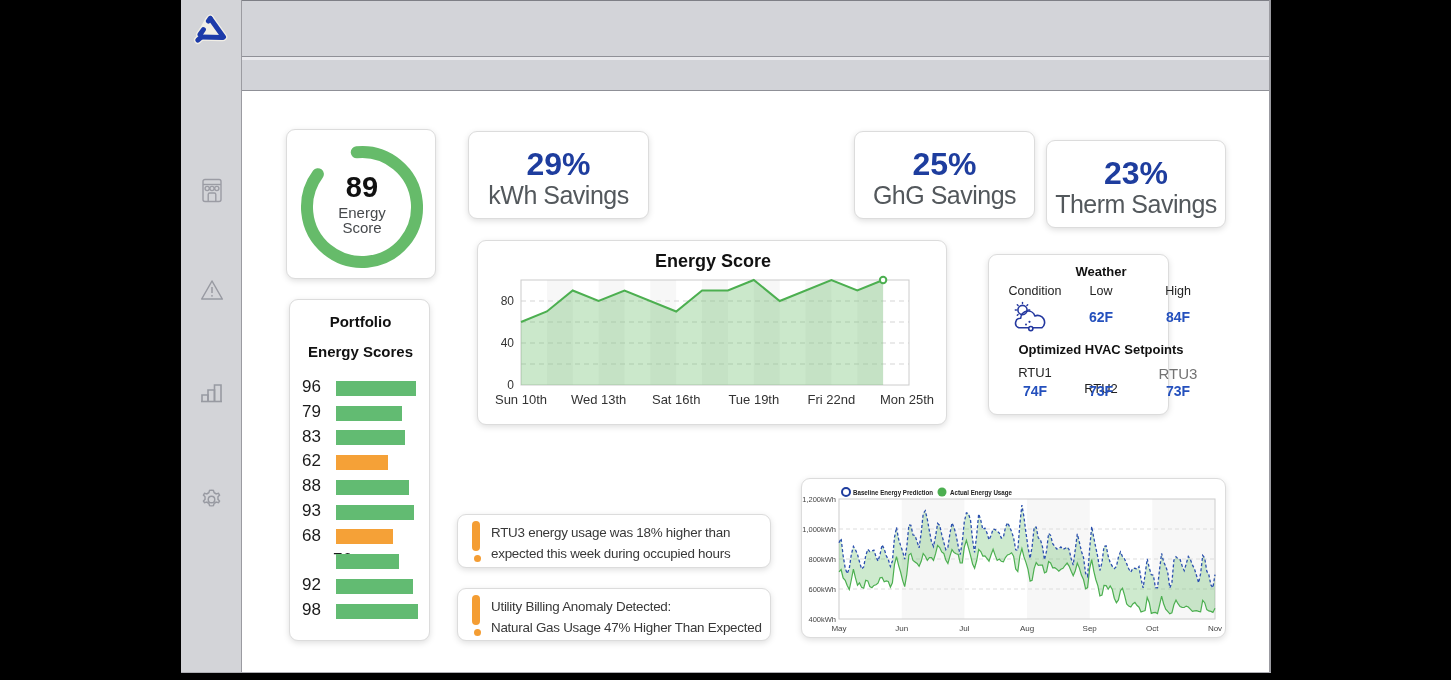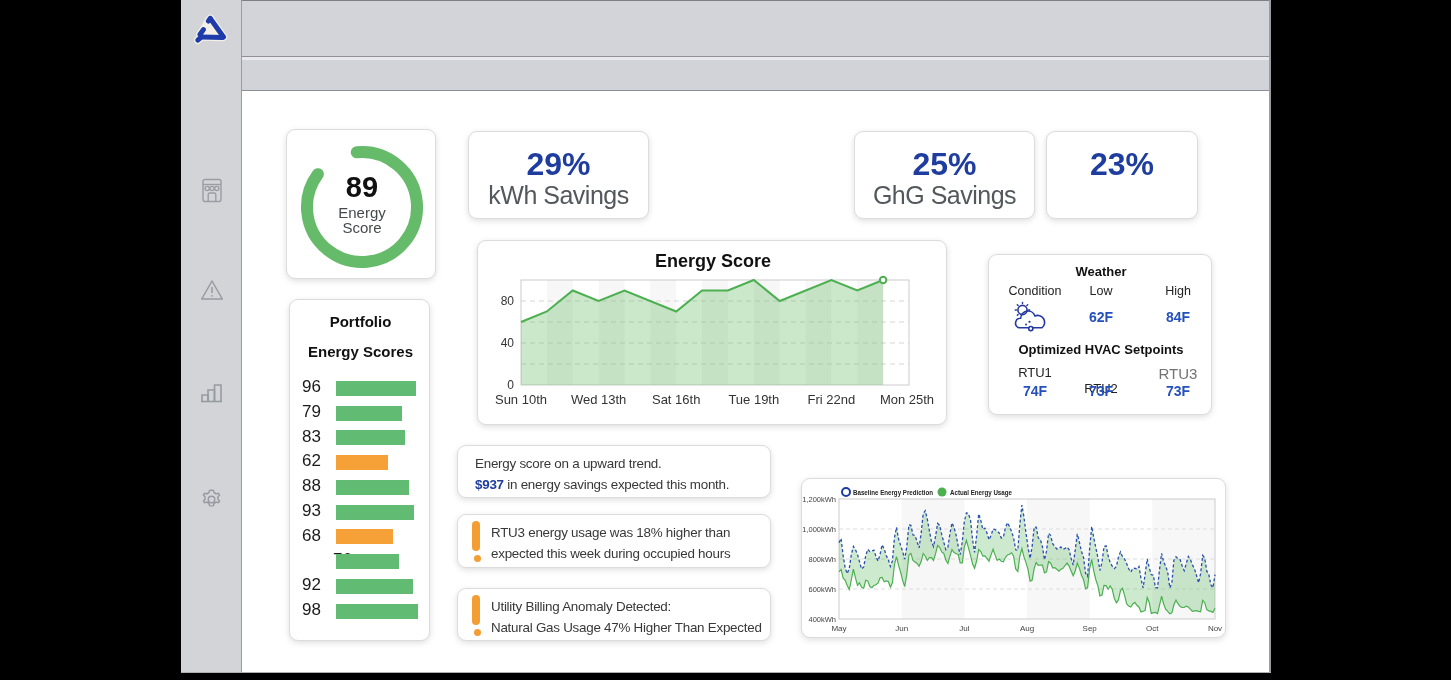--- a/index.html
+++ b/index.html
@@ -87,22 +87,23 @@
   </div>
 
   <div class="card statcard" style="left:468px; top:131px; width:181px; height:88px;">
     <div class="pct">29%</div>
       <div class="plabel">kWh Savings</div>
   </div>
   <div class="card statcard" style="left:854px; top:131px; width:181px; height:88px;">
     <div class="pct">25%</div>
       <div class="plabel">GhG Savings</div>
   </div>
-  <div class="card statcard" style="left:1046px; top:131px; width:152px; height:88px;padding-left:44px;">
+  <div class="card statcard" style="left:1046px; top:140px; width:180px; height:88px;padding-left:44px;">
     <div class="pct">23%</div>
+      <div class="plabel">Therm Savings</div>
   </div>
 
   <div class="card" style="left:477px; top:240px; width:470px; height:185px;">
     <div class="abs" style="left:0; top:10px; width:470px; text-align:center; font-size:18px; font-weight:bold; color:#111;">Energy Score</div>
     <svg class="abs" style="left:0; top:0;" width="470" height="185" viewBox="0 0 470 185">
       <g fill="#f7f7f7">
         <rect x="68.9" y="39" width="25.9" height="105"></rect>
         <rect x="120.6" y="39" width="25.9" height="105"></rect>
         <rect x="172.3" y="39" width="25.9" height="105"></rect>
         <rect x="224.1" y="39" width="25.9" height="105"></rect>
@@ -129,21 +130,21 @@
         <text x="43" y="163">Sun 10th</text>
         <text x="120.6" y="163">Wed 13th</text>
         <text x="198.2" y="163">Sat 16th</text>
         <text x="275.8" y="163">Tue 19th</text>
         <text x="353.4" y="163">Fri 22nd</text>
         <text x="429" y="163">Mon 25th</text>
       </g>
     </svg>
   </div>
 
-  <div class="card" style="left:988px; top:254px; width:224px; height:161px; font-size:12px;">
+  <div class="card" style="left:988px; top:254px; width:181px; height:161px; font-size:12px;">
     <div class="abs" style="left:0; top:9px; width:224px; text-align:center; font-weight:bold; font-size:13px; color:#111;">Weather</div>
     <div class="abs" style="left:14px; top:29px; width:64px; text-align:center; color:#222; font-size:12.5px;">Condition</div>
     <div class="abs" style="left:90px; top:29px; width:44px; text-align:center; color:#222; font-size:12.5px;">Low</div>
     <div class="abs" style="left:162px; top:29px; width:54px; text-align:center; color:#222; font-size:12.5px;">High</div>
     <svg class="abs" style="left:24px; top:45px;" width="34" height="34" viewBox="0 0 34 34" fill="none" stroke="#24389f" stroke-width="1.6">
       <circle cx="9.5" cy="10" r="4.6"></circle>
       <g stroke-width="1.4" stroke-linecap="round">
         <line x1="9.5" y1="2.4" x2="9.5" y2="3.4"></line>
           <line x1="4.3" y1="4.8" x2="5.1" y2="5.6"></line>
         <line x1="2.3" y1="10" x2="3.4" y2="10"></line>
@@ -185,23 +186,20 @@
     <div class="abs" style="left:8px; top:225.5px; width:23px; text-align:right; font-size:17px; line-height:20px; color:#1b1b1b;">68</div>
     <div class="abs" style="left:46px; top:229.3px; width:56.6px; height:15px; background:#f5a137;"></div>
     <div class="abs" style="left:8px; top:250.2px; width:23px; text-align:right; font-size:17px; line-height:20px; color:#1b1b1b;margin-left:31px;">76</div>
     <div class="abs" style="left:46px; top:254.0px; width:63.3px; height:15px; background:#62bb72;"></div>
     <div class="abs" style="left:8px; top:275.0px; width:23px; text-align:right; font-size:17px; line-height:20px; color:#1b1b1b;">92</div>
     <div class="abs" style="left:46px; top:278.8px; width:76.6px; height:15px; background:#62bb72;"></div>
     <div class="abs" style="left:8px; top:299.7px; width:23px; text-align:right; font-size:17px; line-height:20px; color:#1b1b1b;">98</div>
     <div class="abs" style="left:46px; top:303.5px; width:81.6px; height:15px; background:#62bb72;"></div>
   </div>
 
-  <div class="card" style="left:457px; top:445px; width:314px; height:53px;">
-    <div class="abs" style="left:17px; top:7px; font-size:13.4px; letter-spacing:-0.25px; color:#383838; line-height:21px; white-space:nowrap;">Energy score on a upward trend.<br><span style="color:#1e3d9e;font-weight:bold;">$937</span> in energy savings expected this month.</div>
-  </div>
   <div class="card" style="left:457px; top:514px; width:314px; height:54px;">
     <div class="abs" style="left:14px; top:6px; width:8px; height:30px; border-radius:4px; background:#f49d33;"></div>
     <div class="abs" style="left:16px; top:40px; width:7px; height:7px; border-radius:50%; background:#f49d33;"></div>
     <div class="abs" style="left:33px; top:7px; font-size:13.4px; letter-spacing:-0.25px; color:#383838; line-height:21px; white-space:nowrap;">RTU3 energy usage was 18% higher than<br>expected this week during occupied hours</div>
   </div>
   <div class="card" style="left:457px; top:588px; width:314px; height:53px;">
     <div class="abs" style="left:14px; top:6px; width:8px; height:30px; border-radius:4px; background:#f49d33;"></div>
     <div class="abs" style="left:16px; top:40px; width:7px; height:7px; border-radius:50%; background:#f49d33;"></div>
     <div class="abs" style="left:33px; top:7px; font-size:13.4px; letter-spacing:-0.25px; color:#383838; line-height:21px; white-space:nowrap;">Utility Billing Anomaly Detected:<br>Natural Gas Usage 47% Higher Than Expected</div>
   </div>

